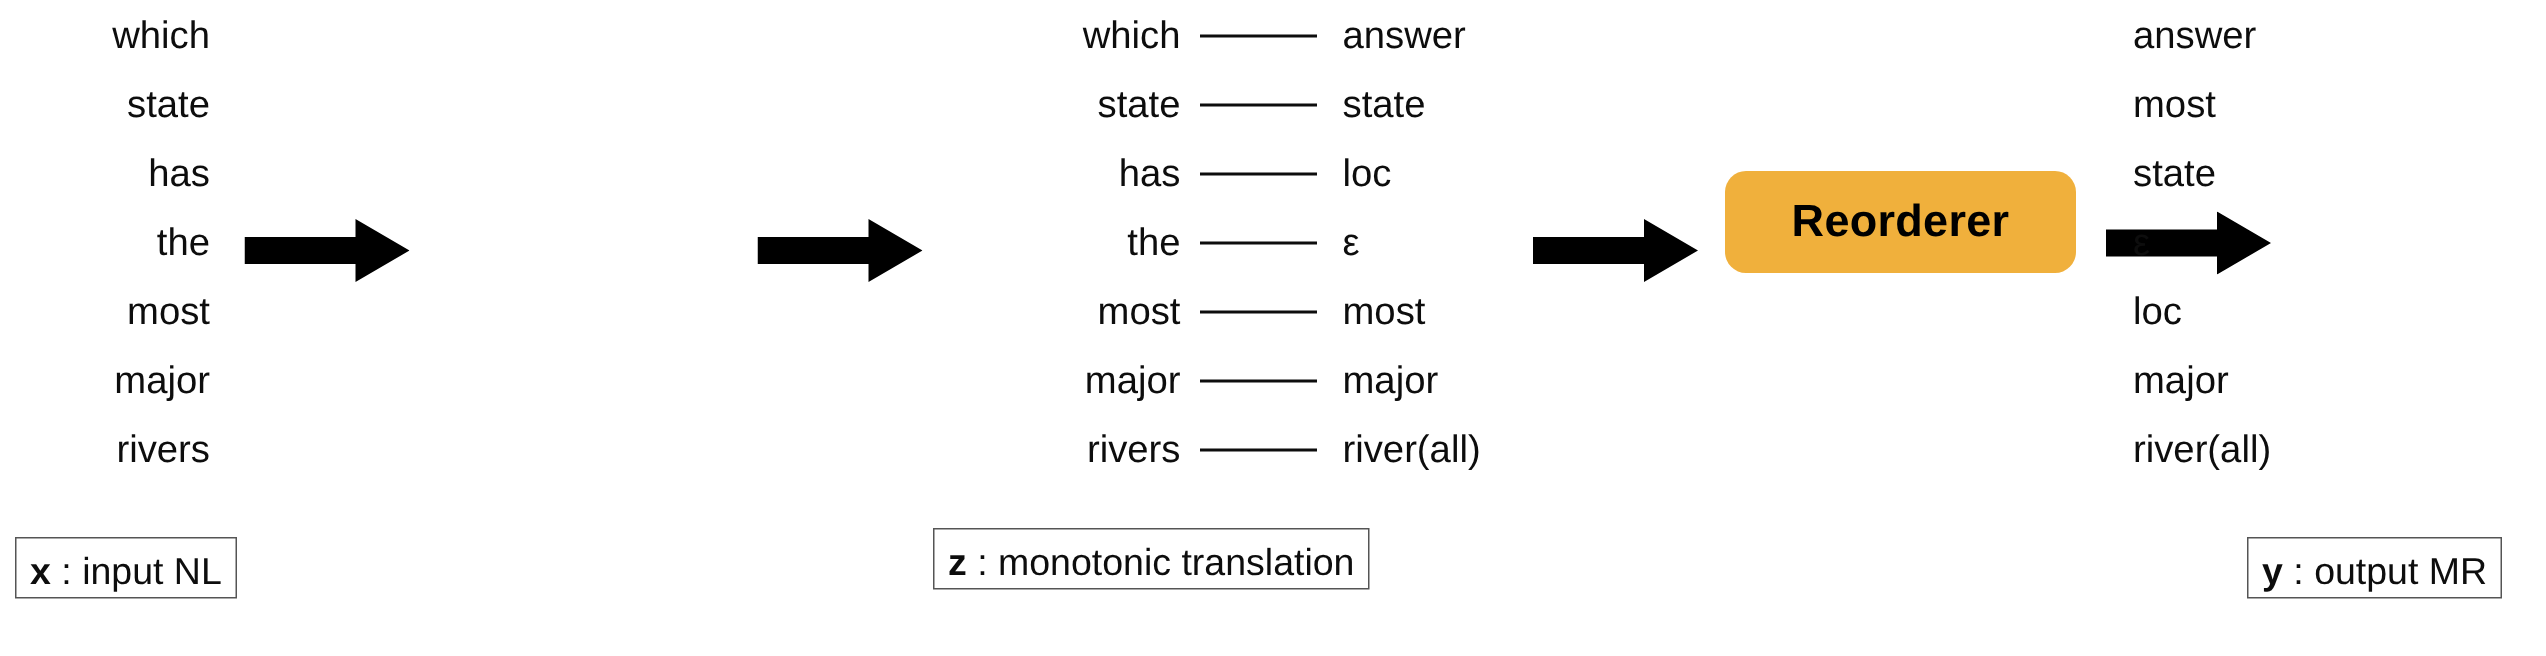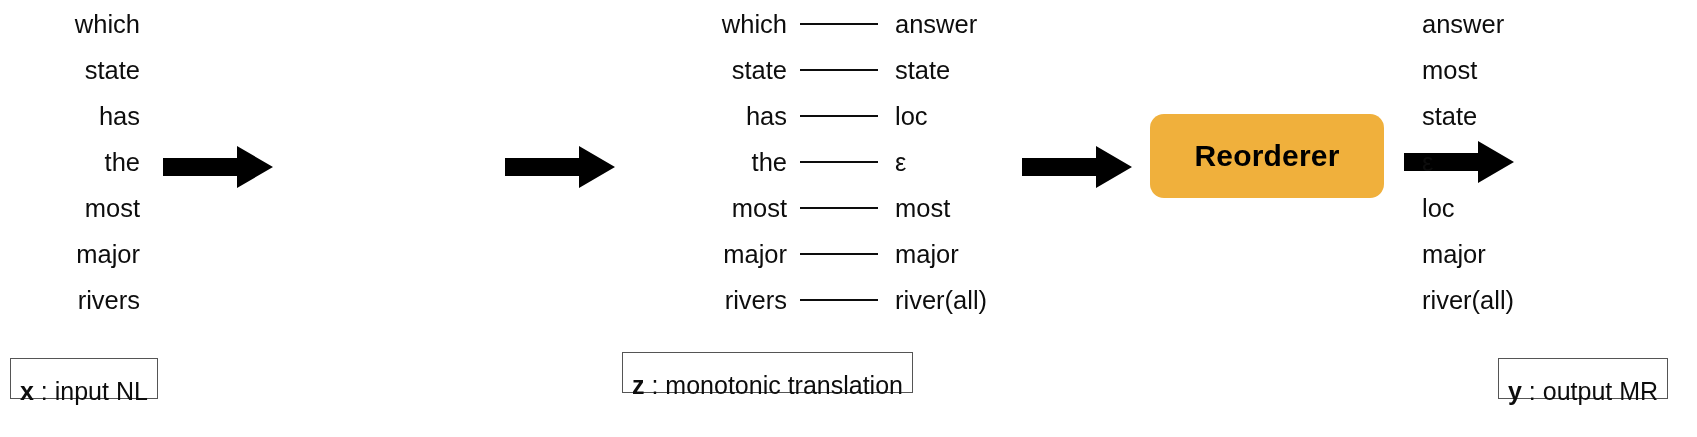--- a/index.html
+++ b/index.html
@@ -101,21 +101,21 @@
   }
   .arrow svg { display: block; }
 
   
   .caption {
     position: absolute;
     border: 1.6px solid #555555;
     background: #ffffff;
     height: 41px;
     line-height: 41px;
-    padding: 12px 9px;
+    padding: 2px 9px;
     font-size: 25px;
     color: #0d0d0d;
     white-space: nowrap;
     box-sizing: border-box;
   }
   .caption .sym {
     font-weight: bold;
   }
 </style>
 </head>
@@ -183,21 +183,21 @@
         <span class="pair-tgt">river(all)</span>
       </div>
     </div>
 
   <div class="arrow" id="arrow-3" style="left:1022px;top:146px;">
     <svg width="110" height="42" viewBox="0 0 110 42" aria-hidden="true">
       <path d="M0 12 L74 12 L74 0 L110 21 L74 42 L74 30 L0 30 Z" fill="#000000"></path>
     </svg>
   </div>
 
-  <div class="module-box" id="reorderer-box" style="left: 1150px; top: 114px; width: 234px; height: 84px; background: rgb(240, 176, 60);">
+  <div class="module-box" id="reorderer-box" style="left: 1150px; top: 114px; width: 234px; height: 68px; background: rgb(240, 176, 60);">
     <span>Reorderer</span>
   </div>
 
   <div class="arrow" id="arrow-4" style="left:1404px;top:141px;">
     <svg width="110" height="42" viewBox="0 0 110 42" aria-hidden="true">
       <path d="M0 12 L74 12 L74 0 L110 21 L74 42 L74 30 L0 30 Z" fill="#000000"></path>
     </svg>
   </div>
 
   <div class="word-col col-y" id="col-y" style="left:1422px;width:260px;">

